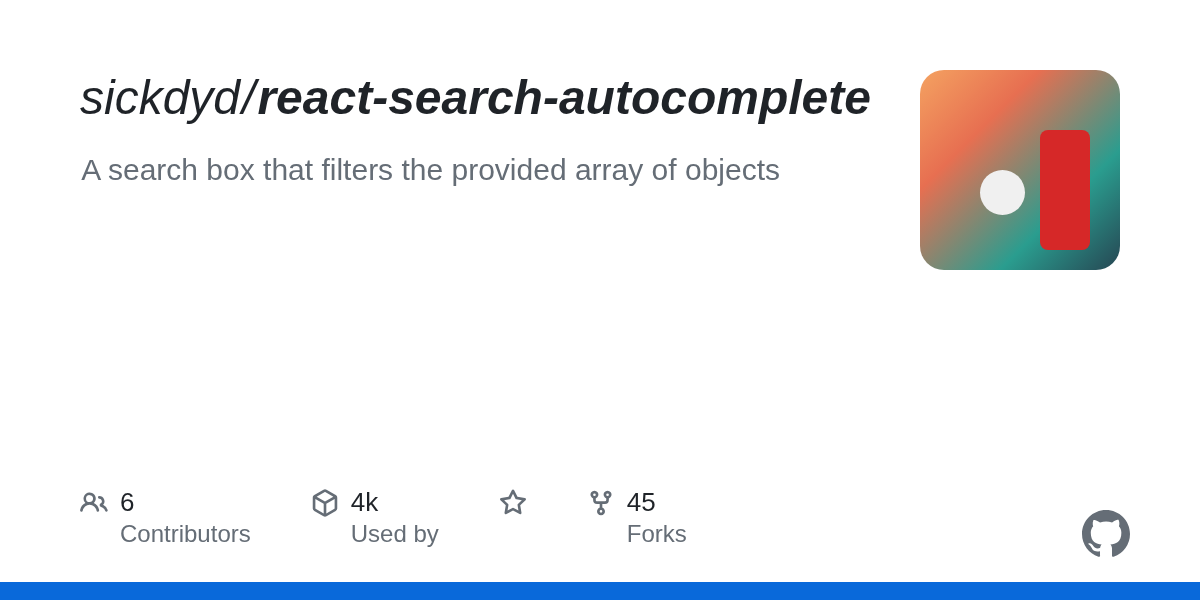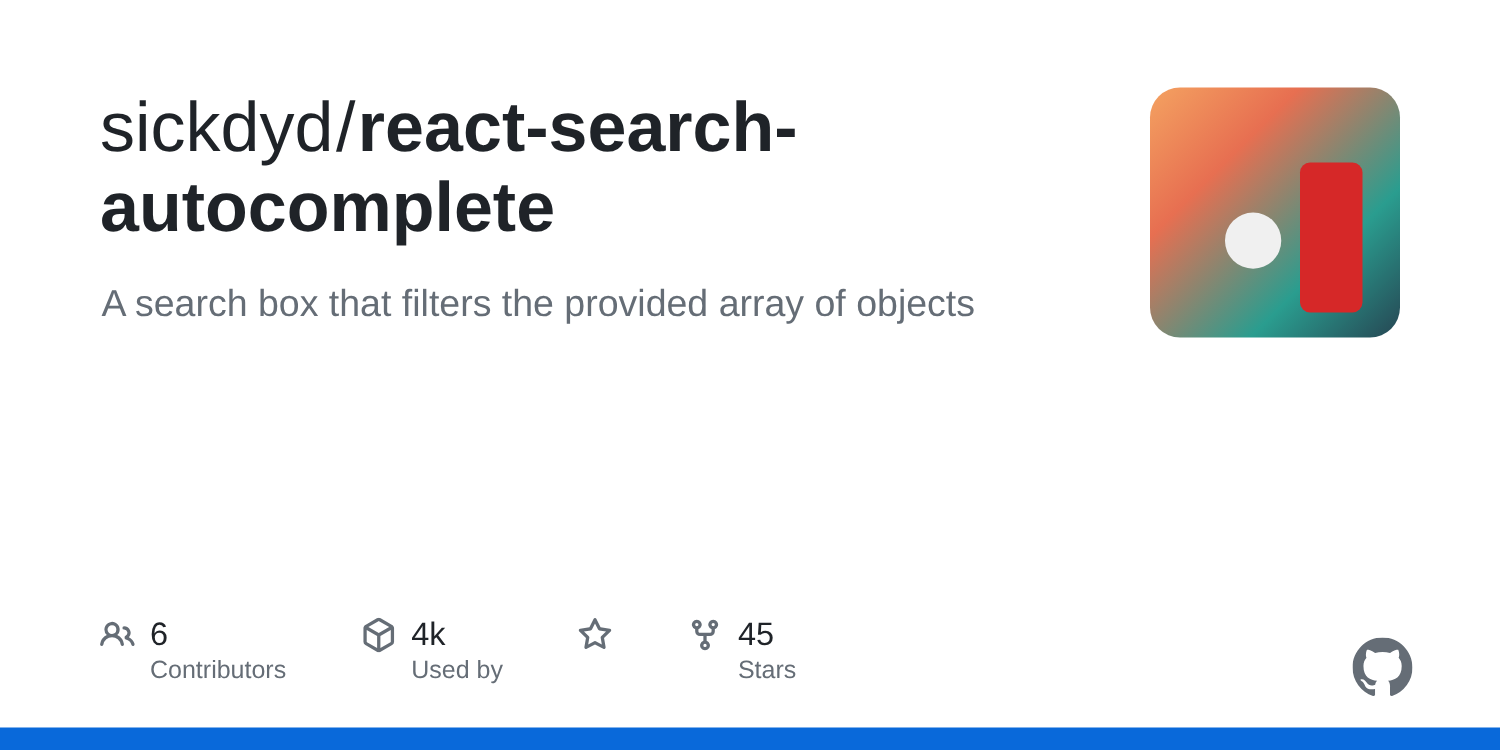--- a/index.html
+++ b/index.html
@@ -18,25 +18,26 @@
     .container {
       padding: 70px 80px 0 80px;
       display: flex;
       justify-content: space-between;
     }
     .left-content {
       flex: 1;
       max-width: 820px;
     }
     .title {
-      font-size: 56px;
+      font-size: 48px;
       line-height: 1.15;
       color: #1f2328;
       font-weight: 400;
       margin-bottom: 24px;
+      font-style: italic;
     }
     .title .owner {
       font-weight: 400;
     }
     .title .slash {
       font-weight: 400;
       margin: 0 2px;
     }
     .title .repo {
       font-weight: 600;
@@ -100,21 +101,21 @@
       display: flex;
       flex-direction: column;
       gap: 2px;
     }
     .stat-value {
       font-size: 26px;
       font-weight: 400;
       color: #1f2328;
     }
     .stat-label {
-      font-size: 20px;
+      font-size: 24px;
       color: #656d76;
       font-weight: 400;
     }
     .github-mark {
       position: absolute;
       bottom: 42px;
       right: 70px;
       width: 48px;
       height: 48px;
       color: #656d76;
@@ -167,21 +168,21 @@
       <path d="M8 .25a.75.75 0 0 1 .673.418l1.882 3.815 4.21.612a.75.75 0 0 1 .416 1.279l-3.046 2.97.719 4.192a.751.751 0 0 1-1.088.791L8 12.347l-3.766 1.98a.75.75 0 0 1-1.088-.79l.72-4.194L.818 6.374a.75.75 0 0 1 .416-1.28l4.21-.611L7.327.668A.75.75 0 0 1 8 .25Zm0 2.445L6.615 5.5a.75.75 0 0 1-.564.41l-3.097.45 2.24 2.184a.75.75 0 0 1 .216.664l-.528 3.084 2.769-1.456a.75.75 0 0 1 .698 0l2.77 1.456-.53-3.084a.75.75 0 0 1 .216-.664l2.24-2.183-3.096-.45a.75.75 0 0 1-.564-.41L8 2.694Z"></path>
     </svg>
   </div>
 
   <div class="stat-item">
     <svg class="stat-icon" viewBox="0 0 16 16" fill="currentColor">
       <path d="M5 5.372v.878c0 .414.336.75.75.75h4.5a.75.75 0 0 0 .75-.75v-.878a2.25 2.25 0 1 1 1.5 0v.878a2.25 2.25 0 0 1-2.25 2.25h-1.5v2.128a2.251 2.251 0 1 1-1.5 0V8.5h-1.5A2.25 2.25 0 0 1 3.5 6.25v-.878a2.25 2.25 0 1 1 1.5 0ZM5 3.25a.75.75 0 1 0-1.5 0 .75.75 0 0 0 1.5 0Zm6.75.75a.75.75 0 1 0 0-1.5.75.75 0 0 0 0 1.5Zm-3 8.75a.75.75 0 1 0-1.5 0 .75.75 0 0 0 1.5 0Z"></path>
     </svg>
     <div class="stat-text">
       <span class="stat-value">45</span>
-      <span class="stat-label">Stars</span>
+      <span class="stat-label">Forks</span>
     </div>
   </div>
 </div>
 
 <svg class="github-mark" viewBox="0 0 16 16" fill="currentColor">
   <path d="M8 0C3.58 0 0 3.58 0 8c0 3.54 2.29 6.53 5.47 7.59.4.07.55-.17.55-.38 0-.19-.01-.82-.01-1.49-2.01.37-2.53-.49-2.69-.94-.09-.23-.48-.94-.82-1.13-.28-.15-.68-.52-.01-.53.63-.01 1.08.58 1.23.82.72 1.21 1.87.87 2.33.66.07-.52.28-.87.51-1.07-1.78-.2-3.64-.89-3.64-3.95 0-.87.31-1.59.82-2.15-.08-.2-.36-1.02.08-2.12 0 0 .67-.21 2.2.82.64-.18 1.32-.27 2-.27.68 0 1.36.09 2 .27 1.53-1.04 2.2-.82 2.2-.82.44 1.1.16 1.92.08 2.12.51.56.82 1.27.82 2.15 0 3.07-1.87 3.75-3.65 3.95.29.25.54.73.54 1.48 0 1.07-.01 1.93-.01 2.2 0 .21.15.46.55.38A8.013 8.013 0 0 0 16 8c0-4.42-3.58-8-8-8z"></path>
 </svg>
 
 <div class="bottom-bar"></div>
 

